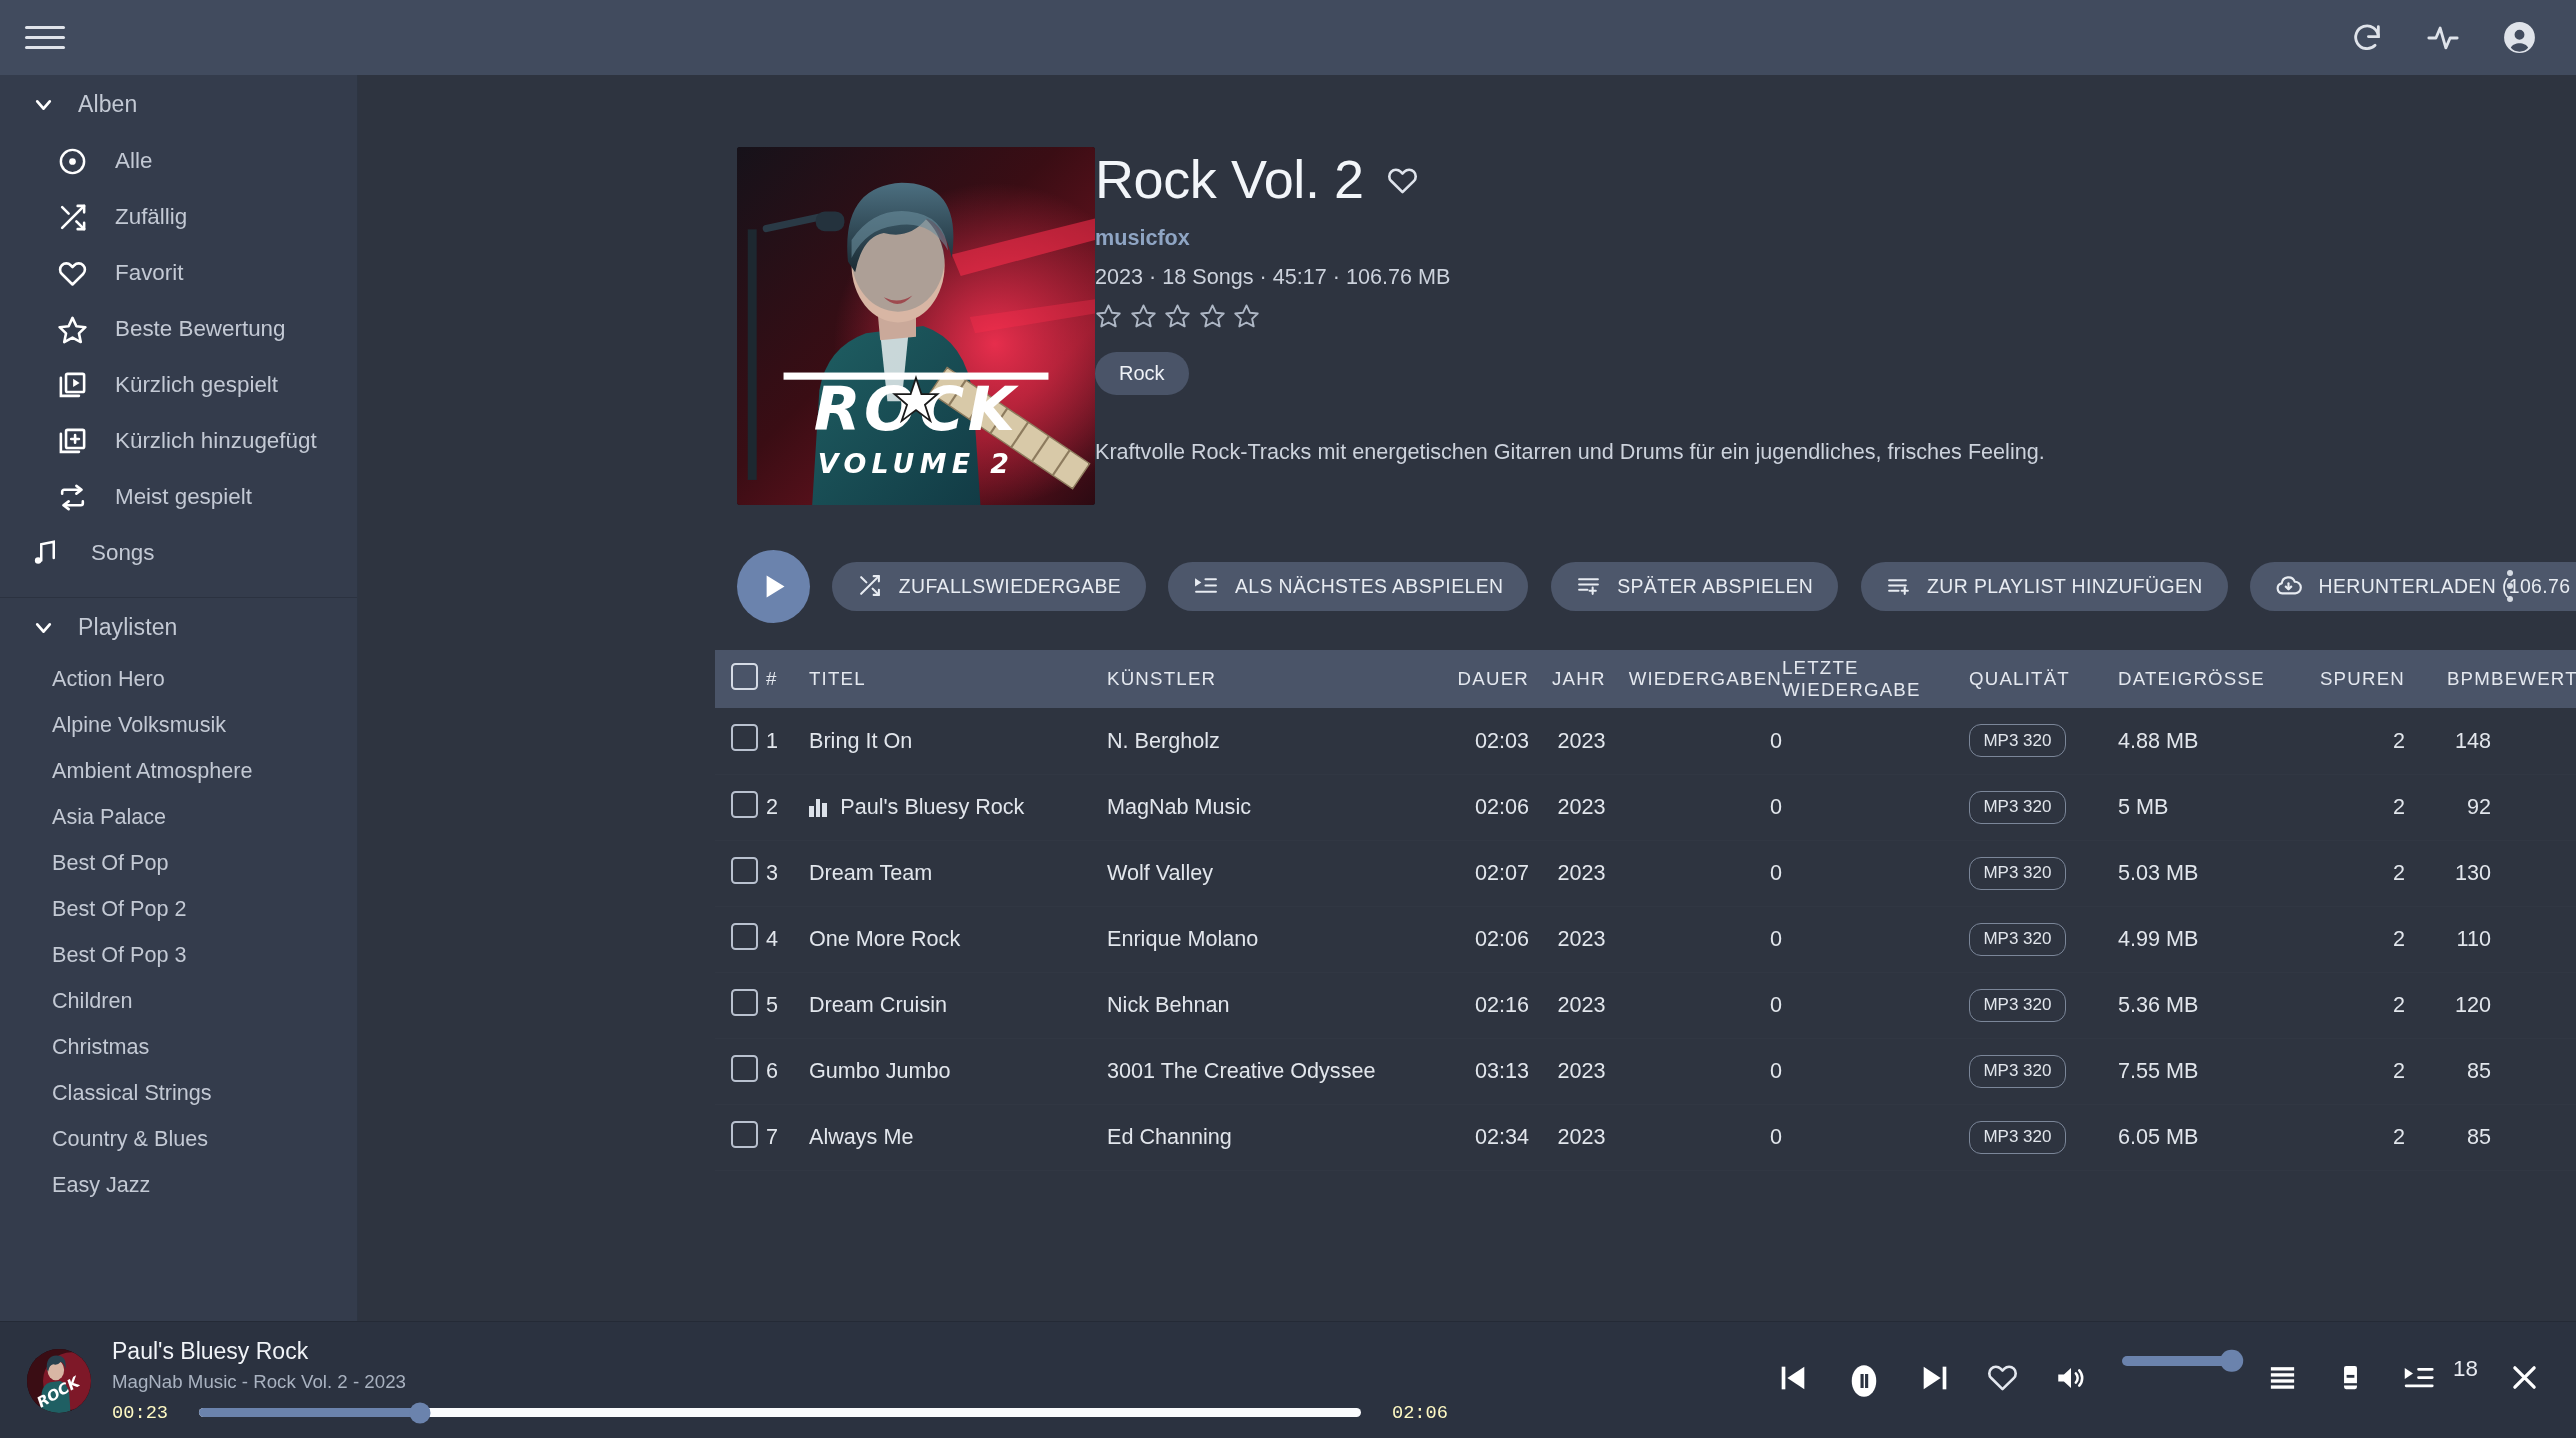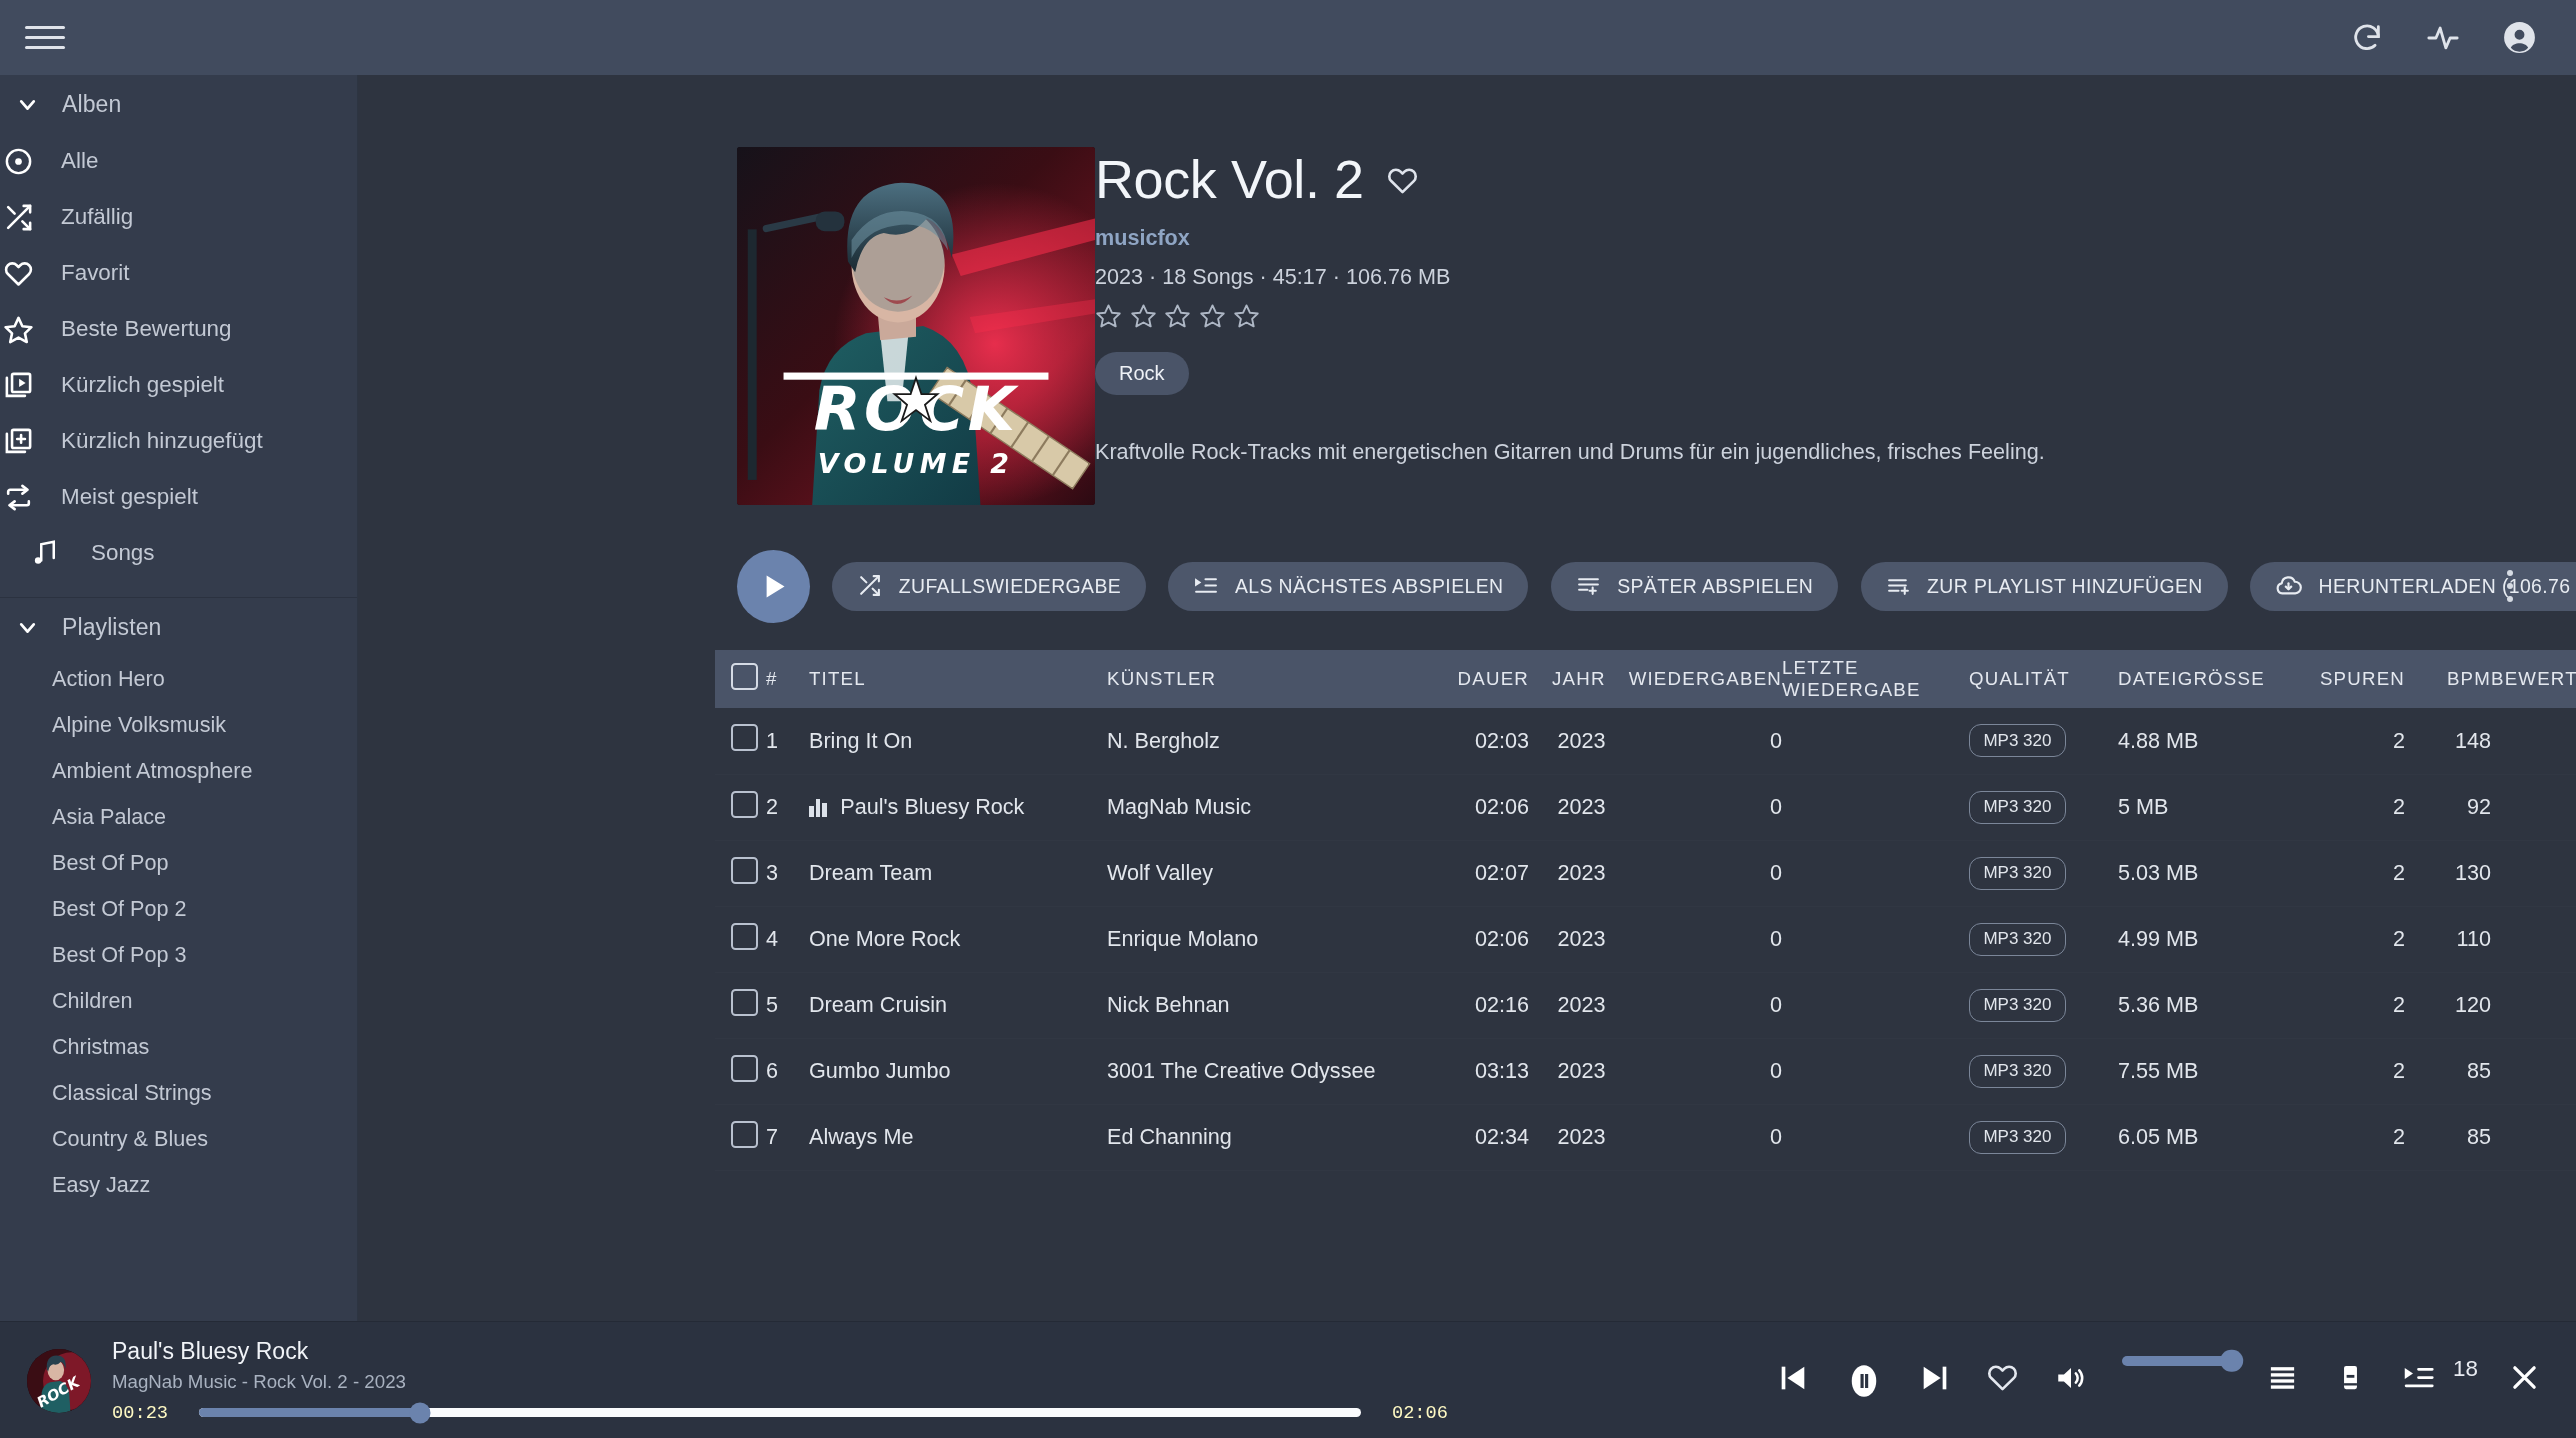--- a/index.html
+++ b/index.html
@@ -28,26 +28,26 @@
   
   .body { flex: 1; display: flex; min-height: 0; }
 
   
   .sidebar {
     width: 358px; flex: 0 0 358px; background: #343c4c;
     display: flex; flex-direction: column; overflow: hidden;
     border-right: 0.7px solid #2d3542;
   }
   .group-head {
-    display: flex; align-items: center; height: 58px; padding-left: 11px; cursor: pointer;
+    display: flex; align-items: center; height: 58px; padding-left: 27px; cursor: pointer;
   }
   .group-head .chev { width: 33px; height: 33px; display:flex; align-items:center; justify-content:center; }
   .group-head .glabel { font-size: 23px; color: #c3c9d4; margin-left: 18px; letter-spacing: 0.1px; }
   .nav-item {
-    display: flex; align-items: center; height: 56px; cursor: pointer;
+    display: flex; align-items: center; height: 56px; padding-left: 54px; cursor: pointer;
   }
   .nav-item .nicon { width: 36px; height: 36px; display:flex; align-items:center; justify-content:center; flex:0 0 36px;}
   .nav-item .nlabel { font-size: 22.4px; color: #c3c9d4; margin-left: 25px; white-space: nowrap; }
   .nav-songs { padding-left: 27px; }
   .nav-songs .nlabel { margin-left: 28px; }
   .sb-divider { height: 0.7px; background: #2b3240; margin: 16.4px 0 0 0; }
   .playlists { overflow: hidden; }
   .pl-item {
     height: 46px; display: flex; align-items: center; padding-left: 52px;
     font-size: 21.6px; color: #c3c9d4; cursor: pointer; white-space: nowrap;

